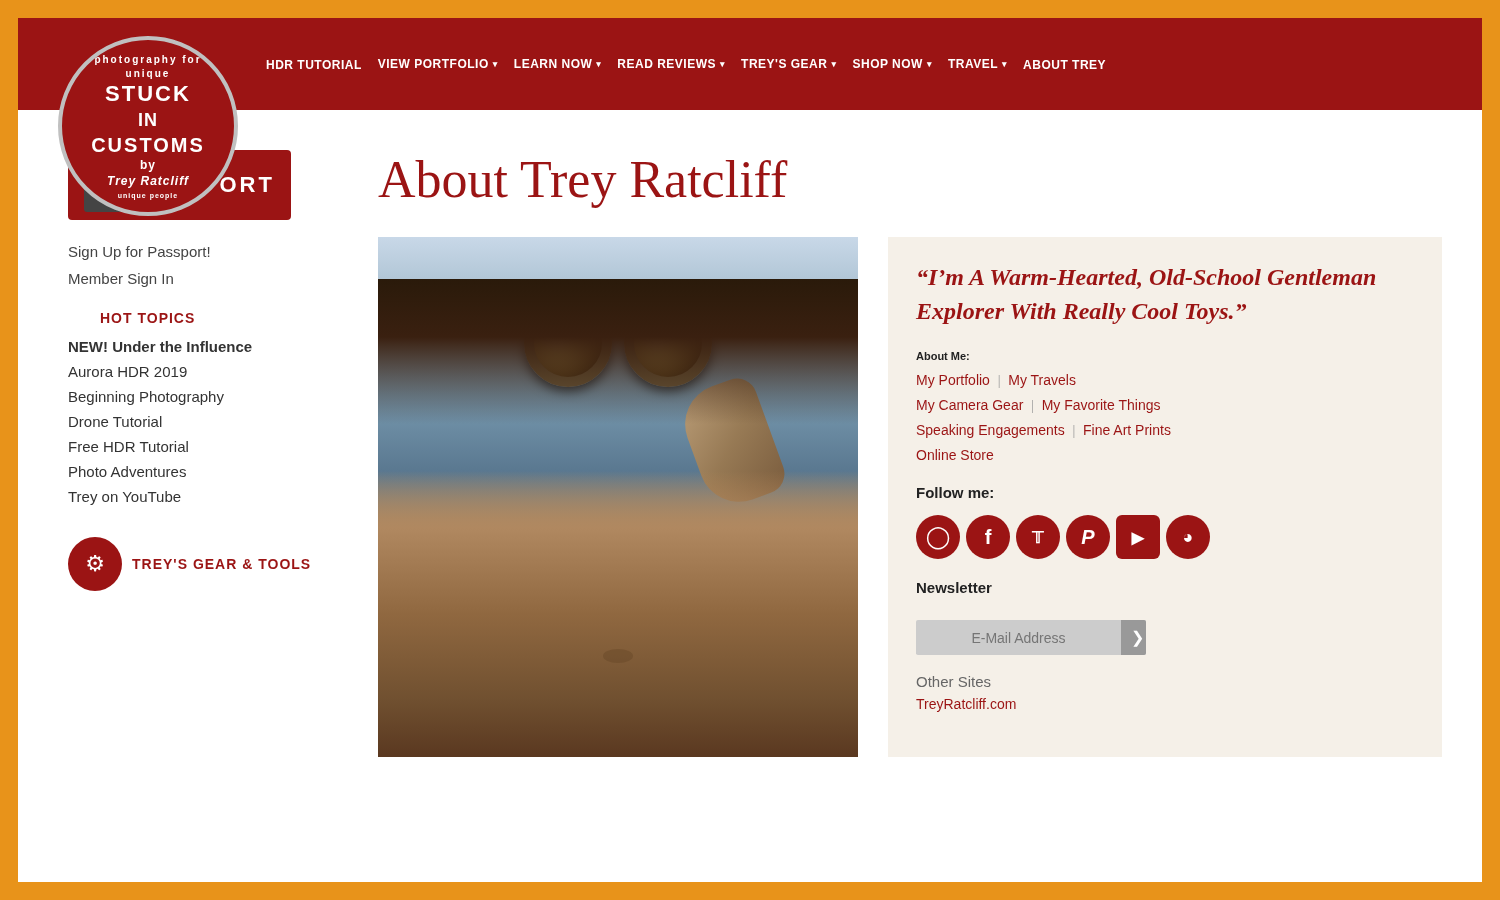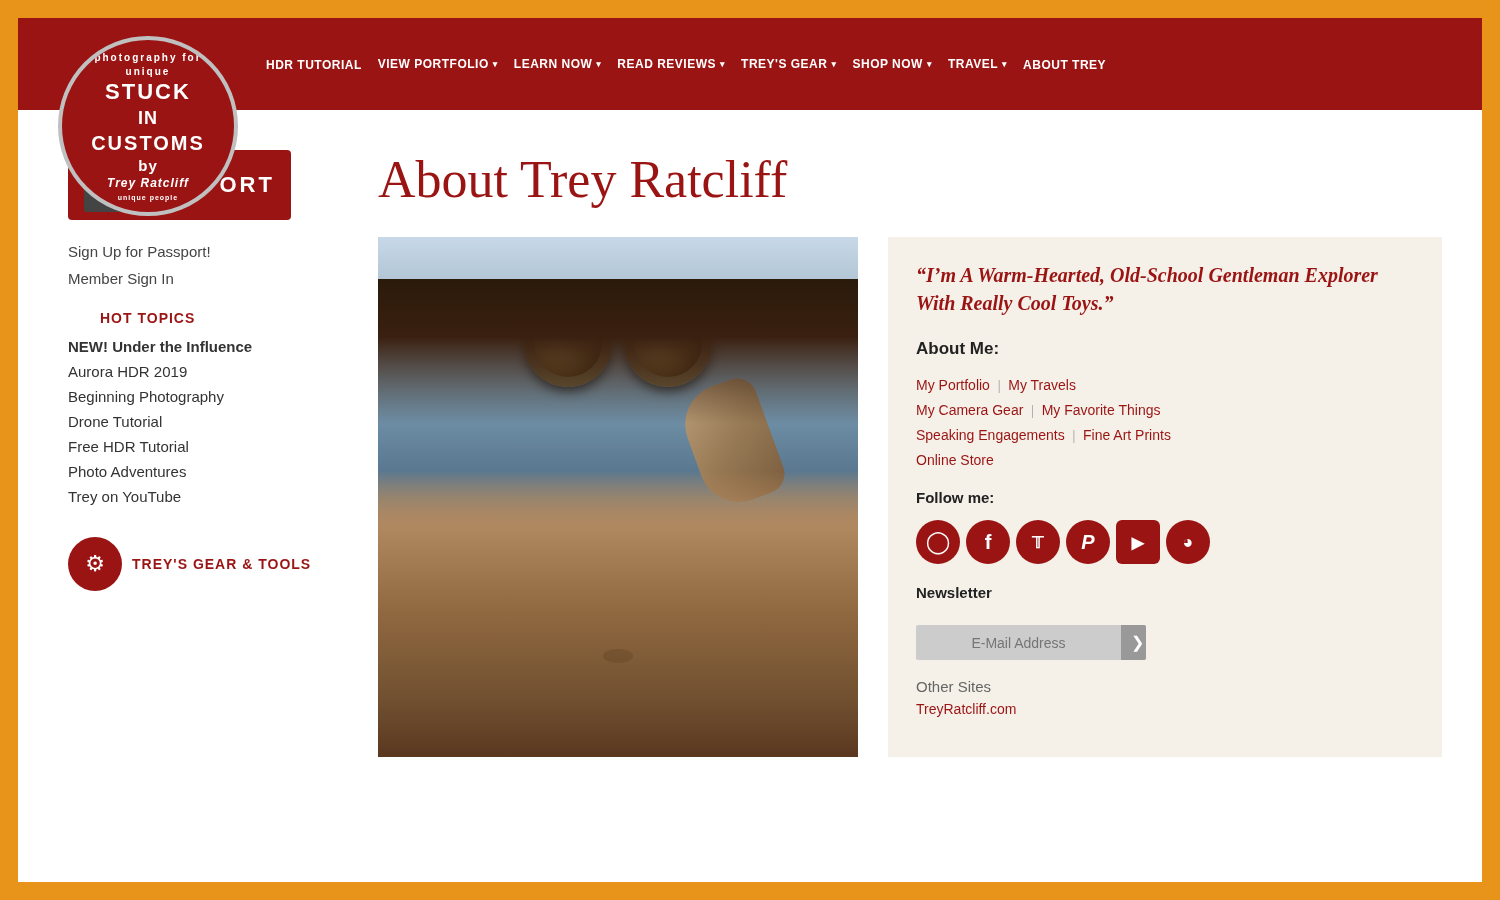--- a/index.html
+++ b/index.html
@@ -64,21 +64,21 @@
       font-size: 18px;
       display: block;
     }
     .logo-inner-text .customs {
       font-size: 20px;
       font-weight: 900;
       display: block;
       letter-spacing: 2px;
     }
     .logo-inner-text .by {
-      font-size: 15px;
+      font-size: 12px;
       display: block;
       margin-top: 0;
     }
     .logo-inner-text .trey {
       font-size: 12px;
       font-style: italic;
       display: block;
     }
     .nav-links {
       display: flex;
@@ -226,33 +226,33 @@
       overflow: hidden;
     }
     .right-panel {
       flex: 1;
       background: #f5f0e8;
       padding: 24px 28px;
       min-height: 520px;
     }
     .quote-text {
       color: #9B1414;
-      font-size: 20px;
+      font-size: 24px;
       font-family: Georgia, serif;
       font-style: italic;
       font-weight: bold;
       line-height: 1.4;
       margin-bottom: 22px;
     }
     .about-me-label {
       font-family: Arial, sans-serif;
       font-weight: 700;
-      font-size: 17px;
+      font-size: 11px;
       color: #222;
-      margin-bottom: 18px;
+      margin-bottom: 10px;
     }
     .about-links-row {
       margin-bottom: 8px;
     }
     .about-link {
       color: #9B1414;
       text-decoration: none;
       font-family: Arial, sans-serif;
       font-size: 14px;
     }

